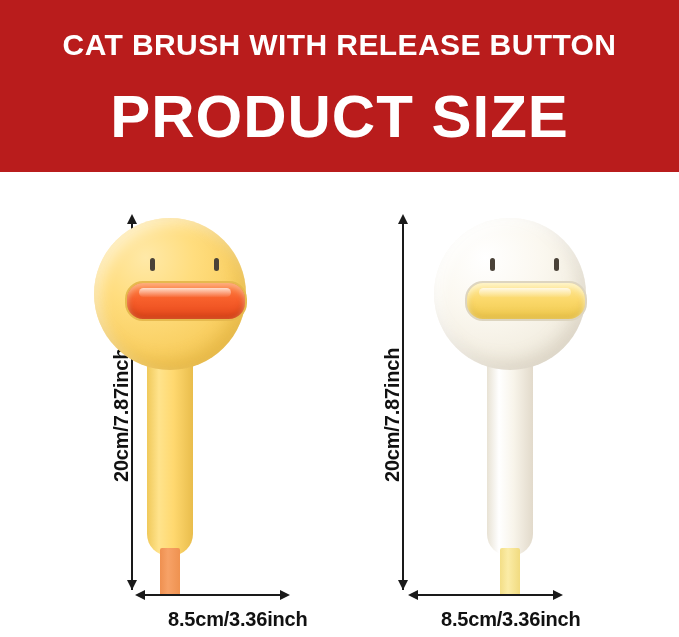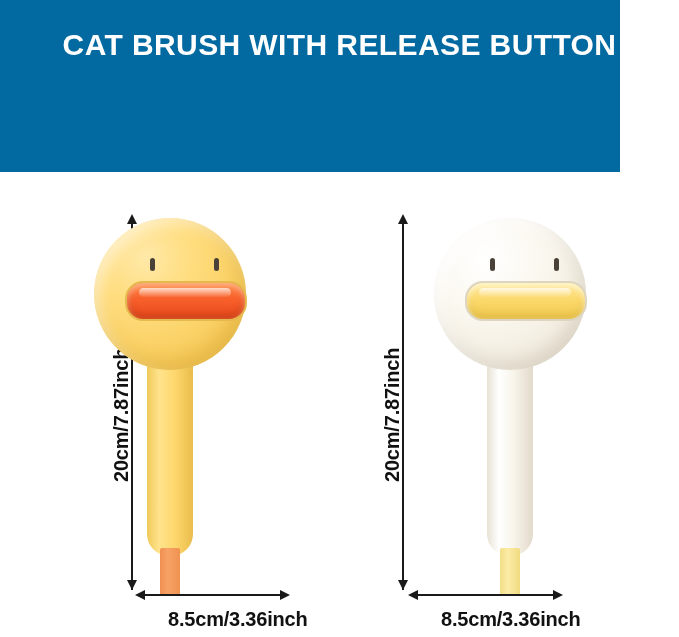--- a/index.html
+++ b/index.html
@@ -16,23 +16,23 @@
     height: 637px;
     background: #ffffff;
     overflow: hidden;
   }
 
   
   #header-banner {
     position: absolute;
     left: 0;
     top: 0;
-    width: 620px;
+    width: 679px;
     height: 172px;
-    background: #0369a1;
+    background: #b91c1c;
   }
   #header-subtitle {
     position: absolute;
     left: 0;
     top: 28px;
     width: 679px;
     text-align: center;
     color: #ffffff;
     font-family: "Liberation Sans", sans-serif;
     font-weight: bold;
@@ -219,20 +219,21 @@
     margin-left: 32px;
   }
 </style>
 </head>
 <body>
 
 <div id="page">
 
   <div id="header-banner">
     <div id="header-subtitle">CAT BRUSH WITH RELEASE BUTTON</div>
+    <div id="header-title">PRODUCT SIZE</div>
   </div>
 
   <div class="product-panel" id="panel-left">
 
     <div class="dim-vline" style="left:131px; top:52px; height:366px;"></div>
     <div class="arrow-up" style="left:127px; top:42px;"></div>
     <div class="arrow-down" style="left:127px; top:408px;"></div>
     <div class="dim-vlabel" style="left:110px; top:310px;">20cm/7.87inch</div>
 
     <div class="brush brush-yellow">

